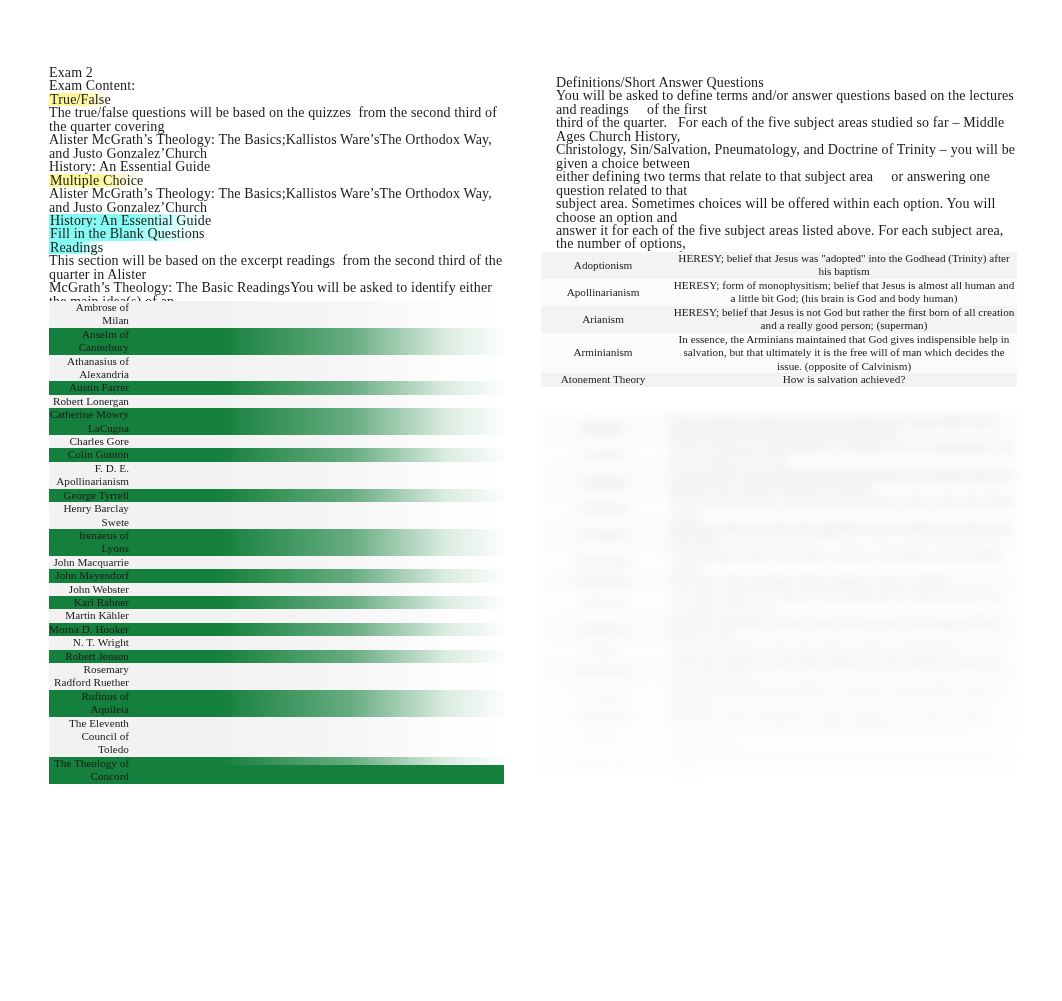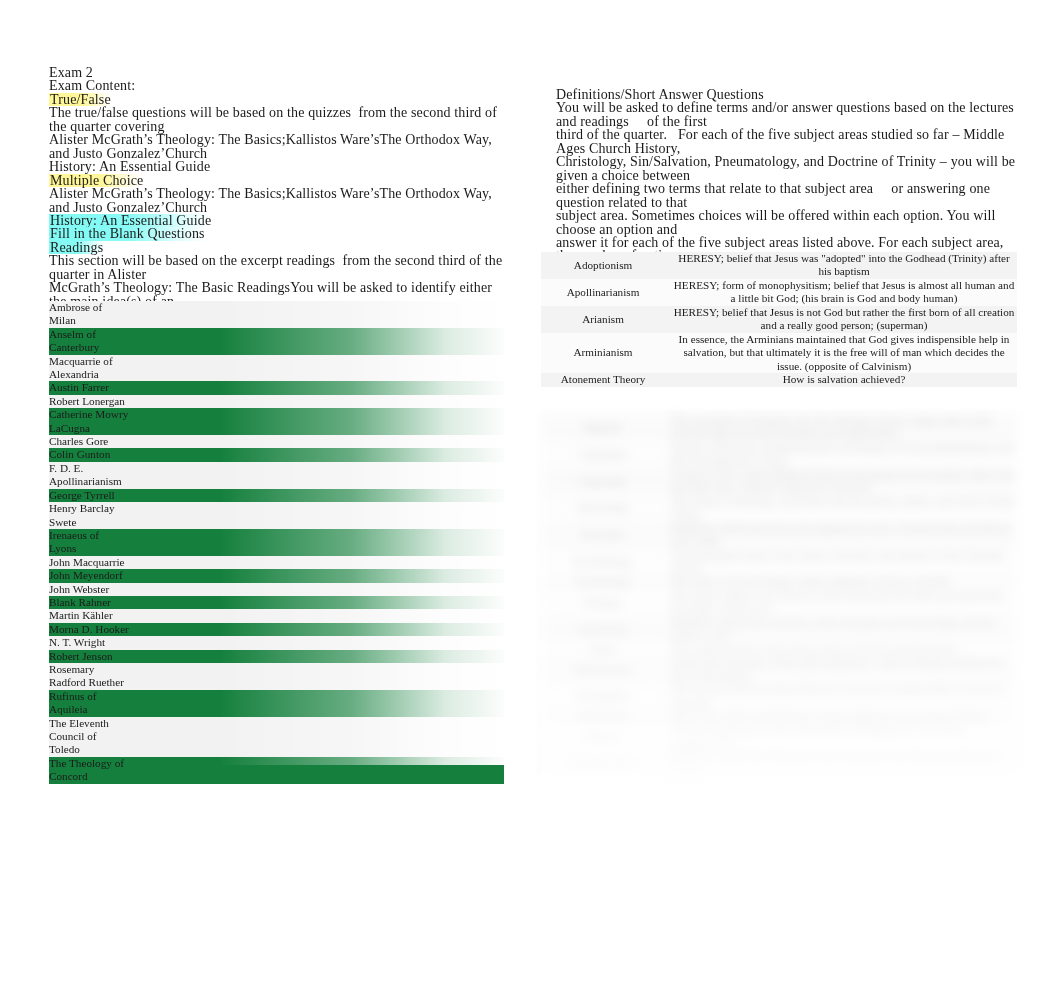--- a/index.html
+++ b/index.html
@@ -24,21 +24,21 @@
   
   .col-left {
     position: absolute;
     left: 49px;
     top: 66px;
     width: 456px;
   }
   .col-right {
     position: absolute;
     left: 556px;
-    top: 88px;
+    top: 76px;
     width: 462px;
   }
 
   .line {
     font-size: 14px;
     line-height: 13.45px;
     white-space: pre-wrap;
     letter-spacing: 0.01em;
   }
 
@@ -70,21 +70,21 @@
     border-collapse: collapse;
   }
   .names-table td {
     font-size: 11.2px;
     line-height: 13.4px;
     padding: 0;
     vertical-align: top;
   }
   .names-table td.name-cell {
     width: 80px;
-    text-align: left;
+    text-align: right;
     padding-right: 2px;
   }
   .names-table td.blank-cell {
     width: 375px;
   }
   .names-table tr.odd td { background: #f2f2f2; }
   .names-table tr.even td { background: #15803d; }
 
   
   .names-fade {
@@ -215,21 +215,21 @@
     <tbody id="authors-body">
         <tr class="odd">
           <td class="name-cell">Ambrose of Milan</td>
           <td class="blank-cell">&nbsp;</td>
         </tr>
         <tr class="even">
           <td class="name-cell">Anselm of Canterbury</td>
           <td class="blank-cell">&nbsp;</td>
         </tr>
         <tr class="odd">
-          <td class="name-cell">Macquarrie of Alexandria</td>
+          <td class="name-cell">Athanasius of Alexandria</td>
           <td class="blank-cell">&nbsp;</td>
         </tr>
         <tr class="even">
           <td class="name-cell">Austin Farrer</td>
           <td class="blank-cell">&nbsp;</td>
         </tr>
         <tr class="odd">
           <td class="name-cell">Robert Lonergan</td>
           <td class="blank-cell">&nbsp;</td>
         </tr>
@@ -267,21 +267,21 @@
         </tr>
         <tr class="even">
           <td class="name-cell">John Meyendorf</td>
           <td class="blank-cell">&nbsp;</td>
         </tr>
         <tr class="odd">
           <td class="name-cell">John Webster</td>
           <td class="blank-cell">&nbsp;</td>
         </tr>
         <tr class="even">
-          <td class="name-cell">Blank Rahner</td>
+          <td class="name-cell">Karl Rahner</td>
           <td class="blank-cell">&nbsp;</td>
         </tr>
         <tr class="odd">
           <td class="name-cell">Martin Kähler</td>
           <td class="blank-cell">&nbsp;</td>
         </tr>
         <tr class="even">
           <td class="name-cell">Morna D. Hooker</td>
           <td class="blank-cell">&nbsp;</td>
         </tr>

